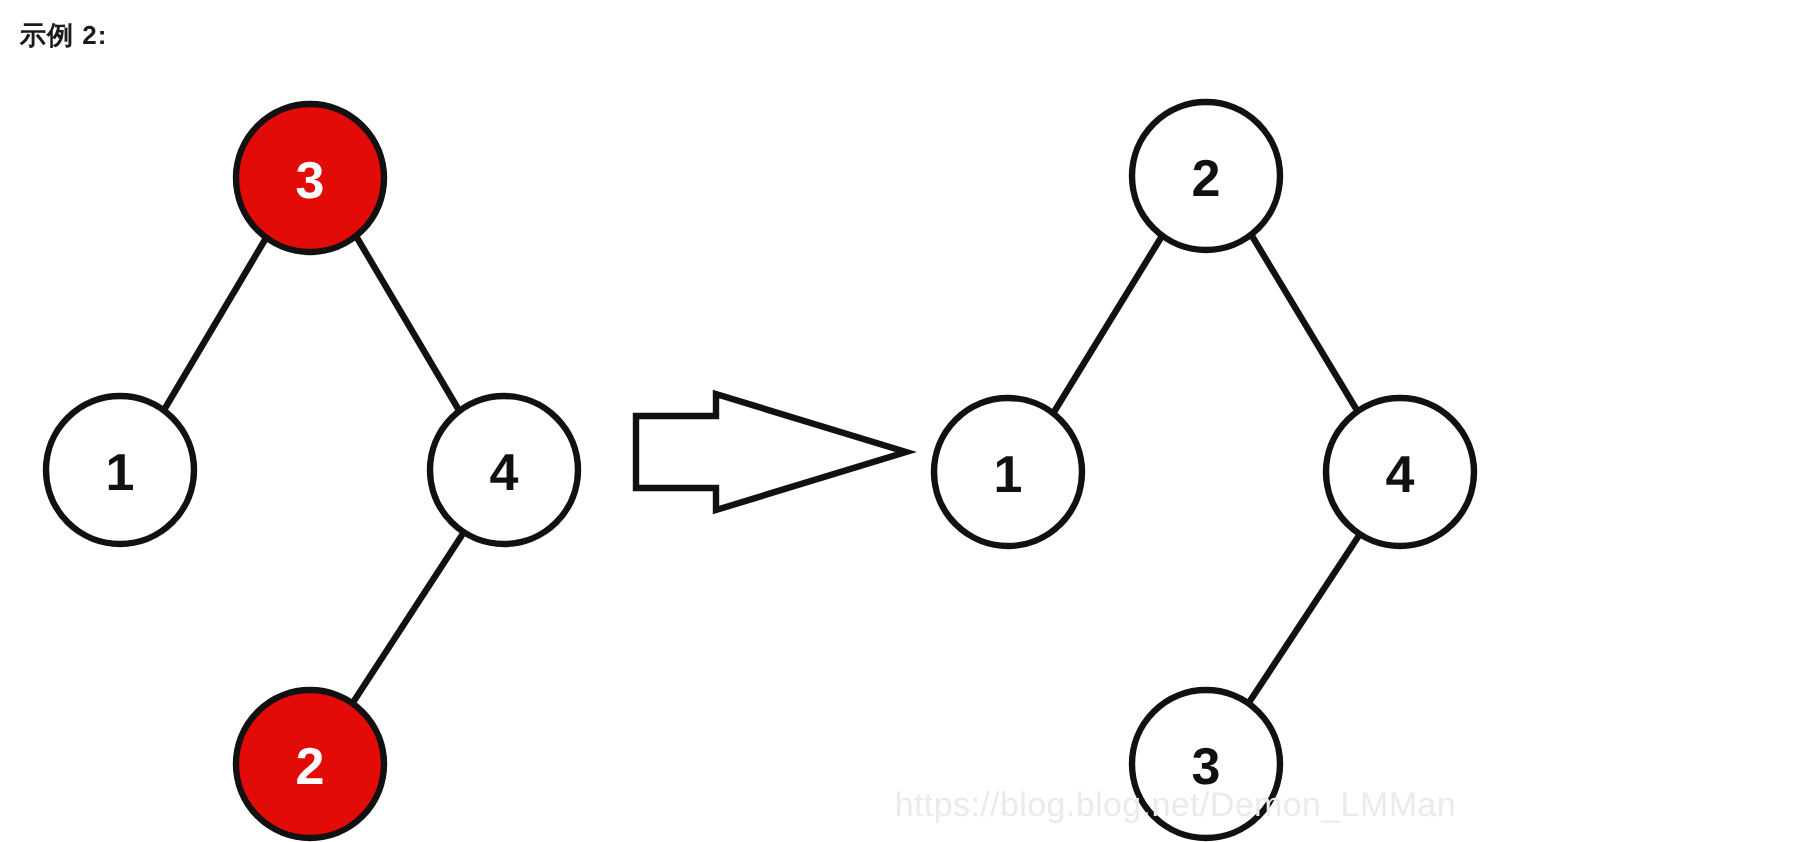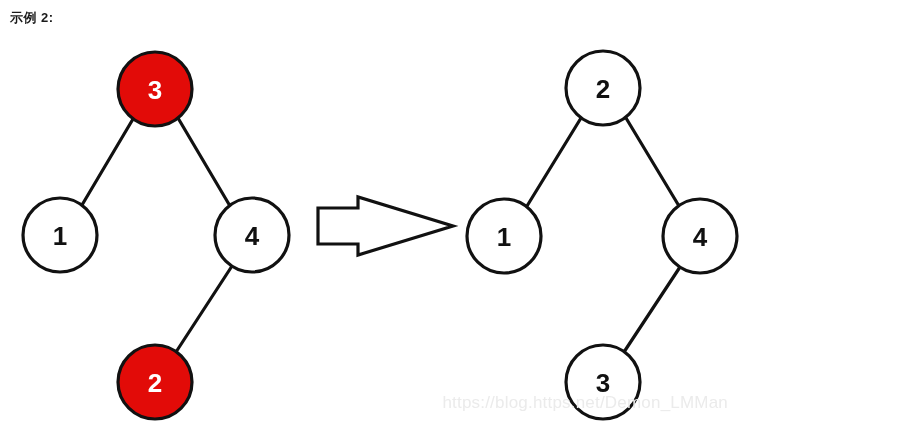--- a/index.html
+++ b/index.html
@@ -142,15 +142,15 @@
 
       <g>
         <circle class="node-circle fill-white" cx="603" cy="382" r="37"></circle>
         <text class="node-label text-black" x="603" y="383">3</text>
       </g>
 
     </g>
 
   </svg>
 
-  <div class="watermark">https://blog.https.net/Demon_LMMan</div>
+  <div class="watermark">https://blog.blog.net/Demon_LMMan</div>
 
 </div>
 
 </body></html>

